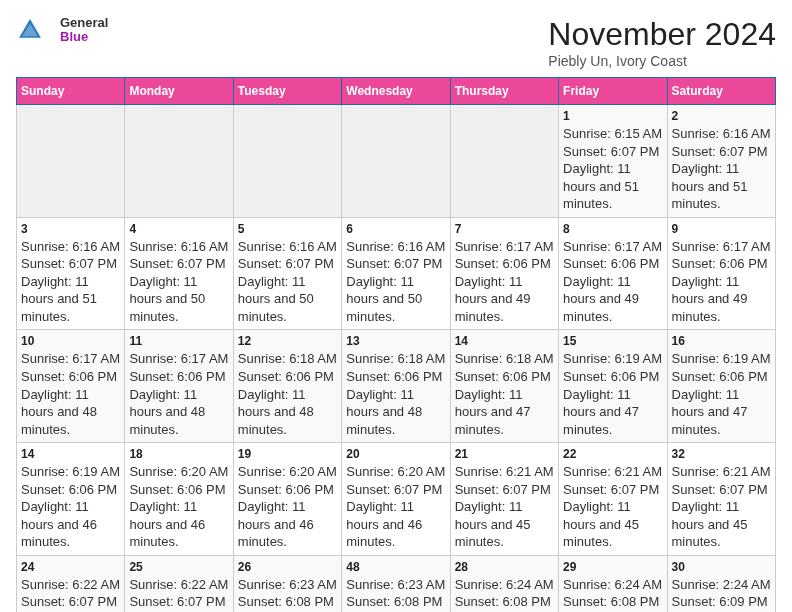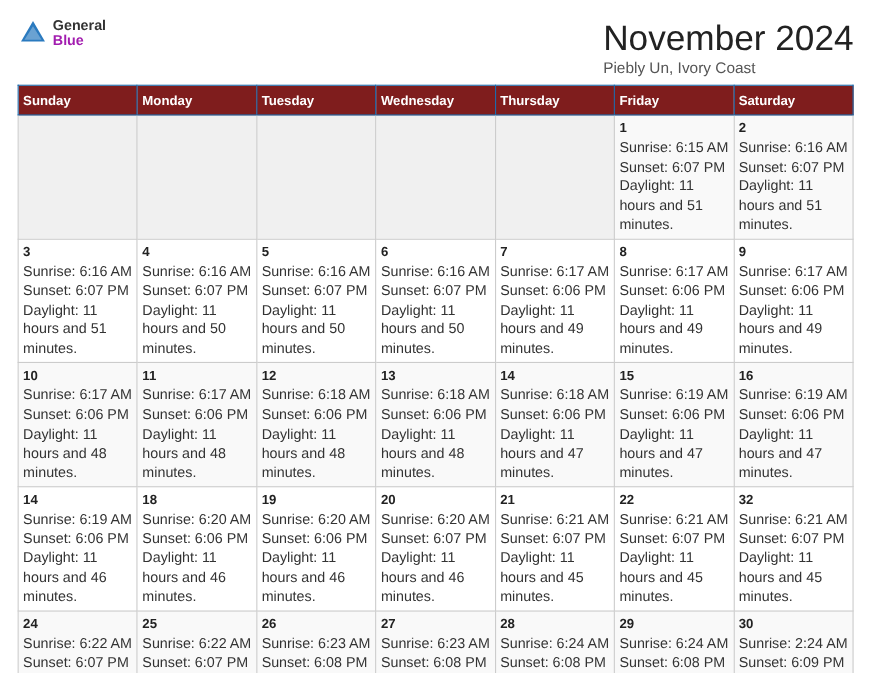--- a/index.html
+++ b/index.html
@@ -11,21 +11,21 @@
       padding: 16px;
     }
     .header {
       display: flex;
       align-items: flex-start;
       justify-content: space-between;
       margin-bottom: 8px;
     }
     .logo {
       display: flex;
-      gap: 4px;
+      gap: 16px;
     }
     .logo-text {
       display: flex;
       flex-direction: column;
       font-size: 13px;
       font-weight: bold;
       line-height: 1.1;
     }
     .logo-text .general { color: #333; }
     .logo-text .blue { color: #a21caf; }
@@ -43,21 +43,21 @@
     .subtitle {
       font-size: 14px;
       color: #555;
     }
     .calendar {
       width: 100%;
       border-collapse: collapse;
       table-layout: fixed;
     }
     .calendar thead tr th {
-      background: #7f1d1d;
+      background: #ec4899;
       color: #fff;
       font-size: 12px;
       font-weight: bold;
       padding: 6px 4px;
       text-align: left;
       border: 1px solid #1e6aaa;
     }
     .calendar tbody tr td {
       vertical-align: top;
       border: 1px solid #ccc;
@@ -309,21 +309,21 @@
 and 45 minutes.</div>
         </td>
         <td>
           <span class="day-num">26</span>
           <div class="cell-info">Sunrise: 6:23 AM
 Sunset: 6:08 PM
 Daylight: 11 hours
 and 44 minutes.</div>
         </td>
         <td>
-          <span class="day-num">27</span>
+          <span class="day-num">48</span>
           <div class="cell-info">Sunrise: 6:23 AM
 Sunset: 6:08 PM
 Daylight: 11 hours
 and 44 minutes.</div>
         </td>
         <td>
           <span class="day-num">28</span>
           <div class="cell-info">Sunrise: 6:24 AM
 Sunset: 6:08 PM
 Daylight: 11 hours

